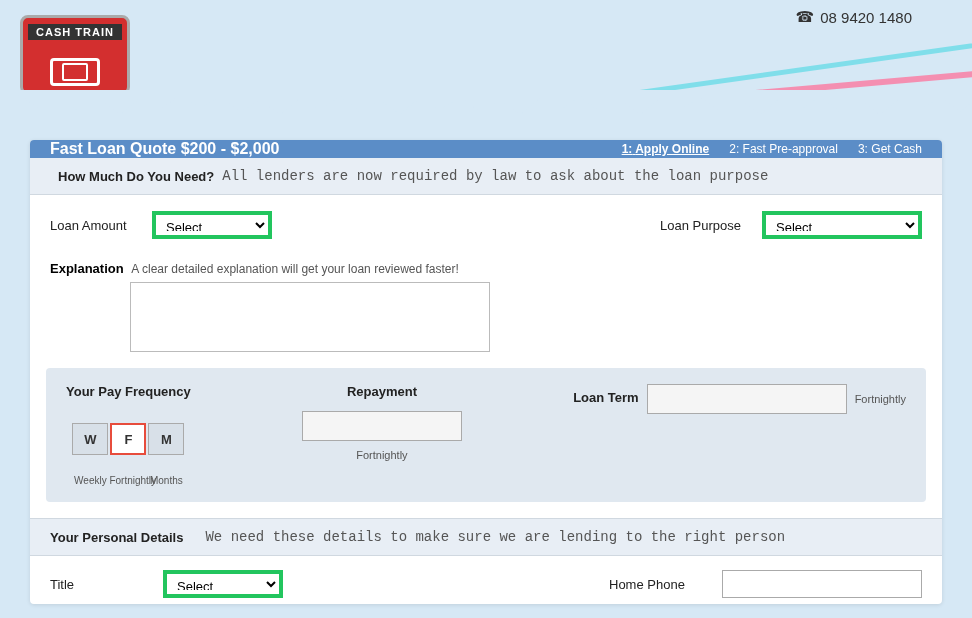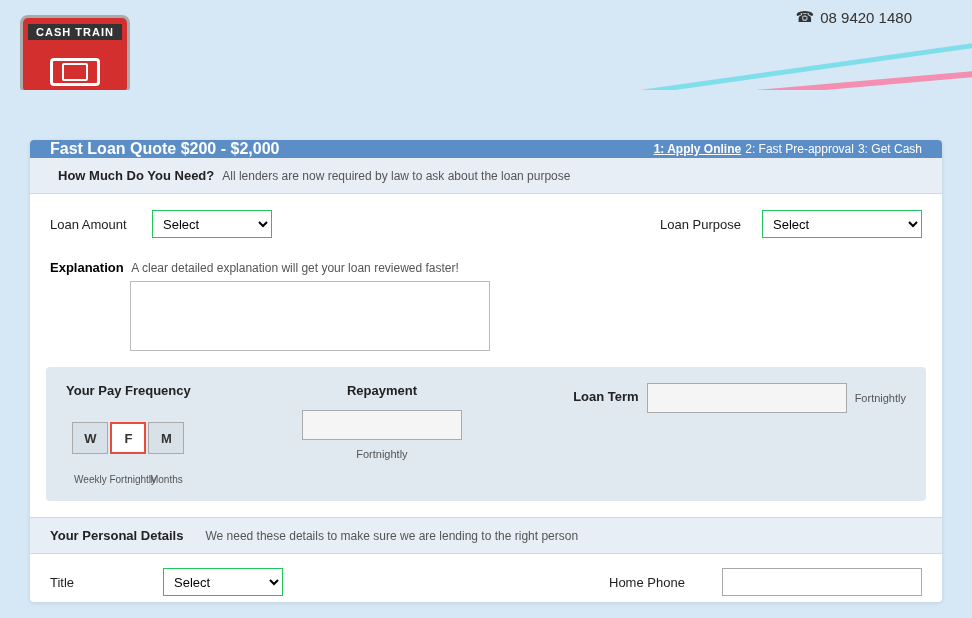--- a/index.html
+++ b/index.html
@@ -128,21 +128,21 @@
       display: flex;
       align-items: center;
       justify-content: space-between;
     }
     .panel-title {
       font-size: 16px;
       font-weight: bold;
     }
     .steps {
       display: flex;
-      gap: 4px;
+      gap: 20px;
       font-size: 12px;
     }
     .step-active {
       font-weight: bold;
       text-decoration: underline;
     }
 
     
     .section-header {
       background: #e8eef5;
@@ -151,22 +151,23 @@
       display: flex;
       align-items: center;
       gap: 8px;
     }
     .section-title {
       font-weight: bold;
       font-size: 13px;
       color: #222;
     }
     .section-desc {
-      font-size: 12px;
+      font-size: 14px;
       color: #555;
+      font-family: Liberation Mono, monospace;
     }
 
     .form-row {
       display: flex;
       padding: 16px 20px;
       align-items: flex-start;
       gap: 20px;
     }
 
     .field-group {
@@ -175,21 +176,21 @@
       gap: 12px;
       flex: 1;
     }
     .field-label {
       font-size: 13px;
       color: #222;
       white-space: nowrap;
       min-width: 90px;
     }
     select {
-      border: 1px solid #22c55e;
+      border: 4px solid #22c55e;
       padding: 4px 6px;
       font-size: 13px;
       background: white;
       cursor: pointer;
       height: 28px;
     }
     select.loan-amount-select { width: 120px; }
     select.loan-purpose-select { width: 160px; }
 
     

